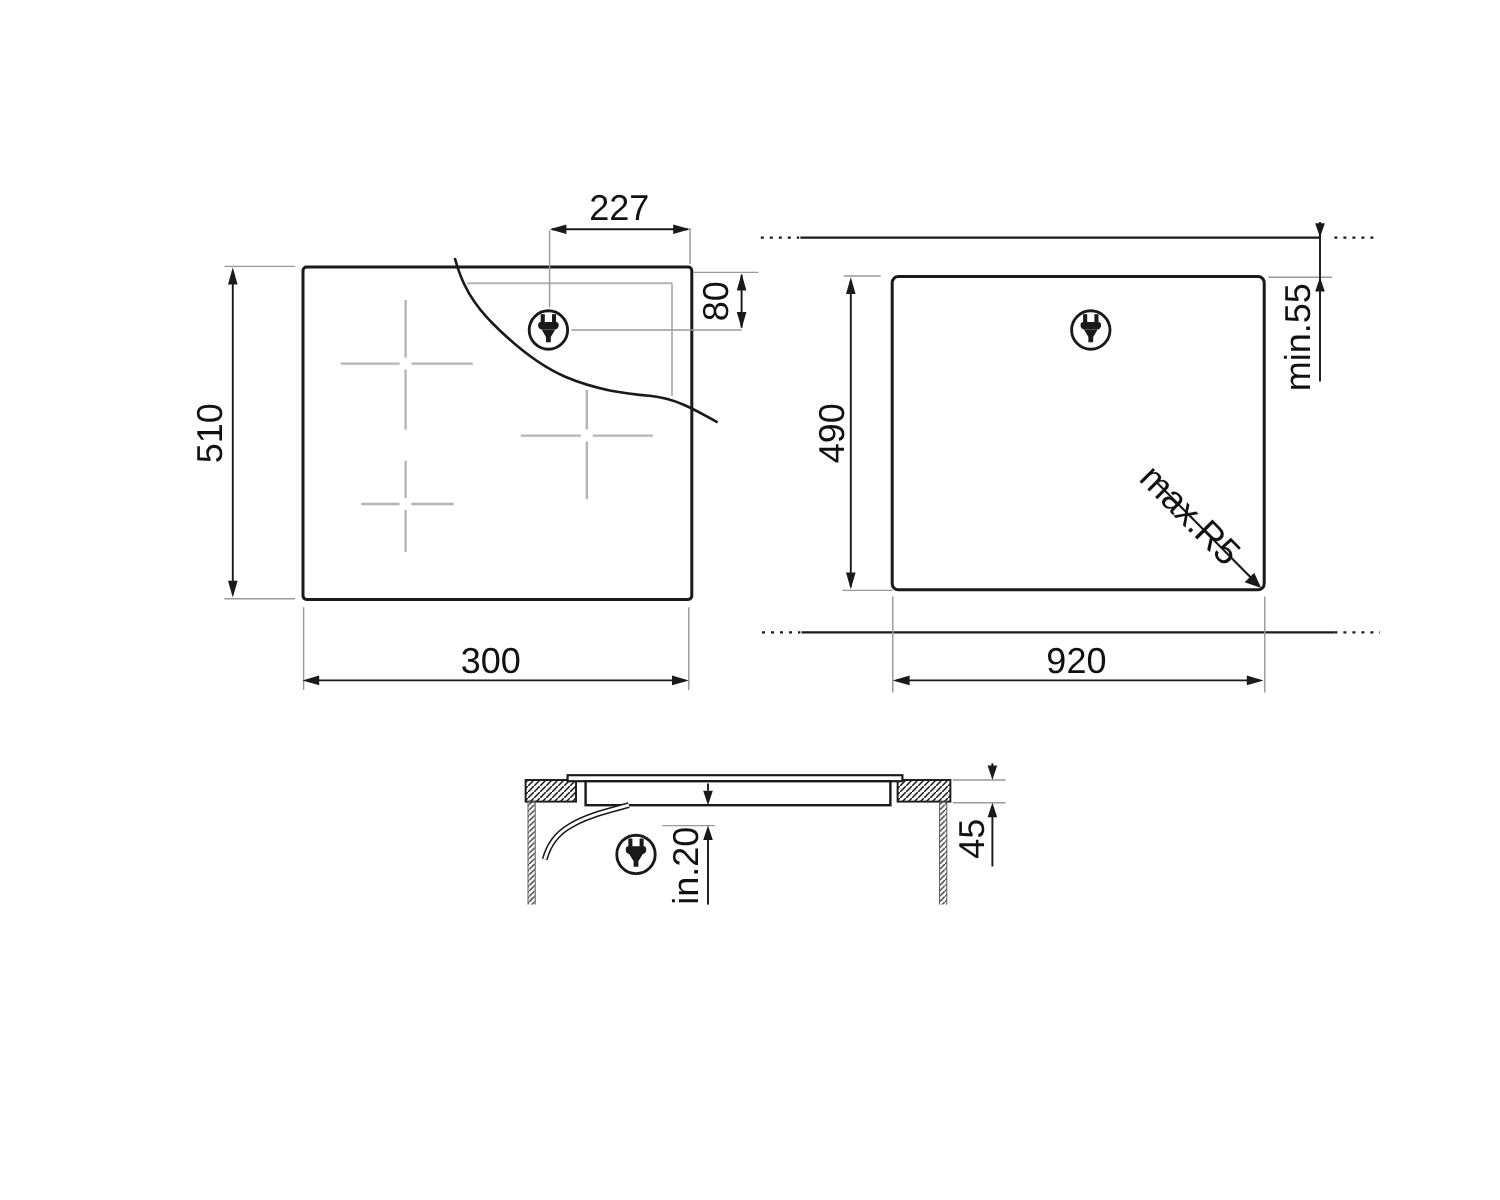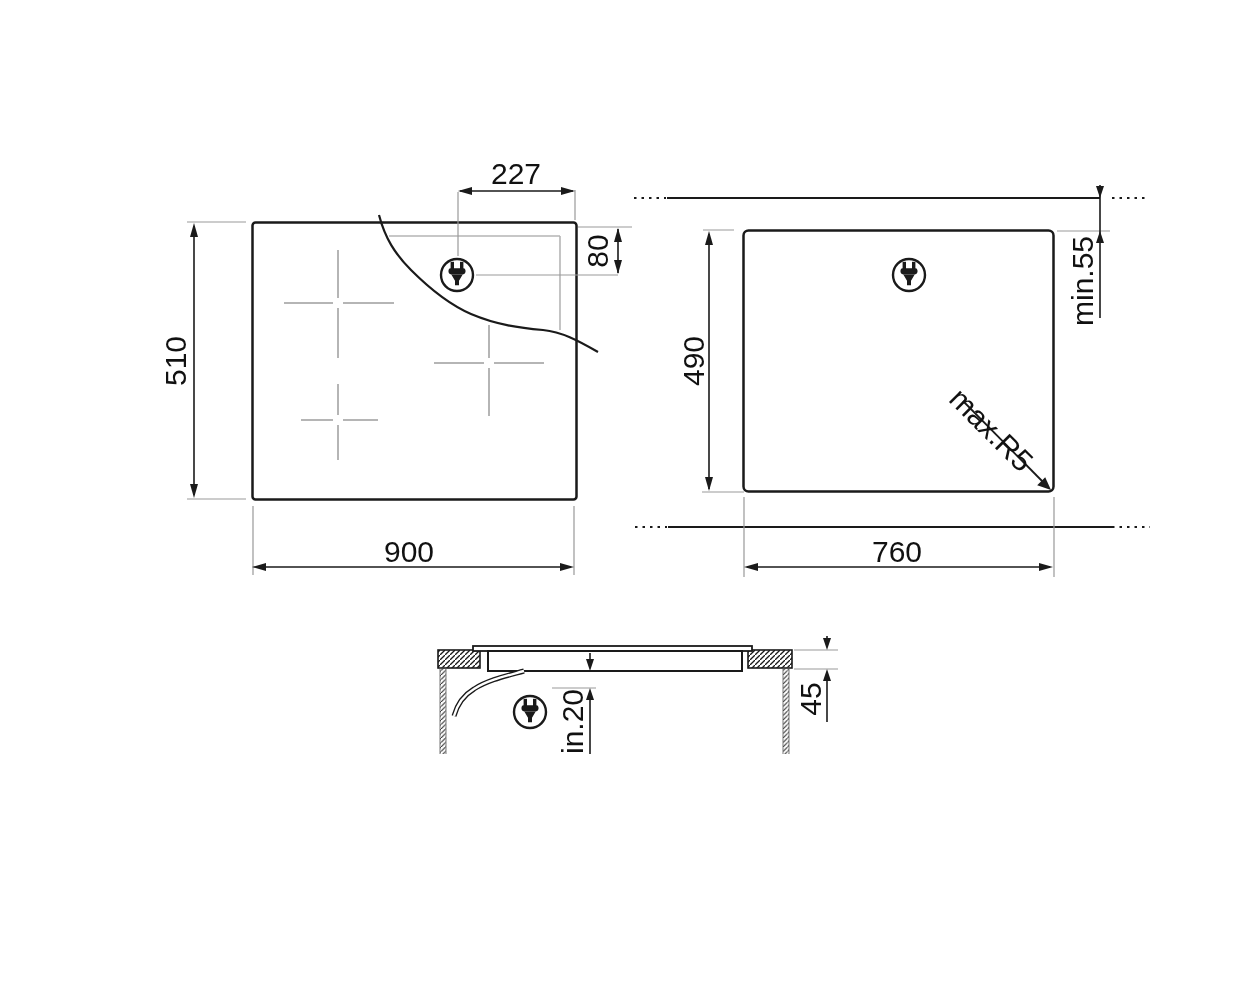--- a/index.html
+++ b/index.html
@@ -161,22 +161,22 @@
         <polygon points="827,650 823,638 831,638" fill="#1a1a1a"></polygon>
         <polygon points="827,669 823,681 831,681" fill="#1a1a1a"></polygon>
         <path d="M827,679 V722" stroke="#1a1a1a" stroke-width="1.6"></path>
       </g>
     </g>
   </svg>
 
   <span class="dim-label" style="left:516px;top:174px;">227</span>
   <span class="dim-label rot" style="left:598px;top:251px;">80</span>
   <span class="dim-label rot" style="left:176px;top:361px;">510</span>
-  <span class="dim-label" style="left:409px;top:552px;">900</span>
+  <span class="dim-label" style="left:409px;top:552px;">300</span>
 
   <span class="dim-label rot" style="left:694px;top:361px;">490</span>
-  <span class="dim-label" style="left:897px;top:552px;">760</span>
+  <span class="dim-label" style="left:897px;top:552px;">920</span>
   <span class="dim-label rot" style="left:1083px;top:281px;">min.55</span>
   <span class="dim-label rot45" style="left:991px;top:430px;">max.R5</span>
 
   <span class="dim-label rot" style="left:811px;top:699px;">45</span>
   <span class="dim-label rot" style="left:573px;top:734px;">min.20</span>
 </div>
 
 </body></html>

